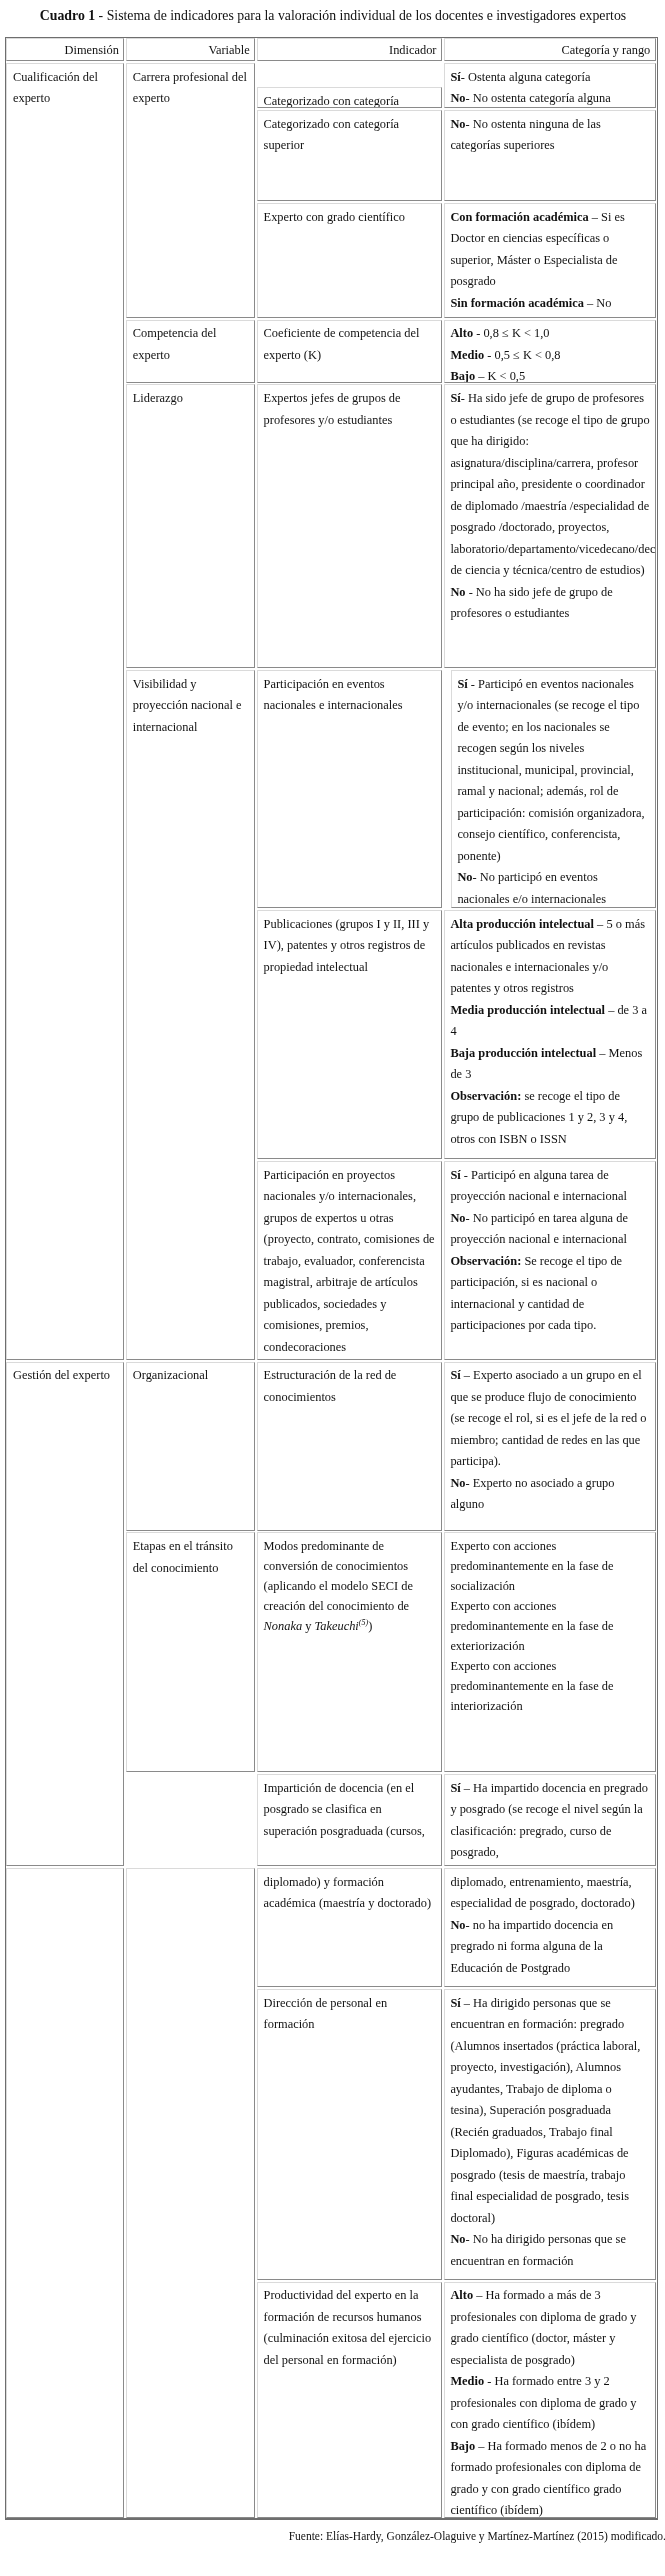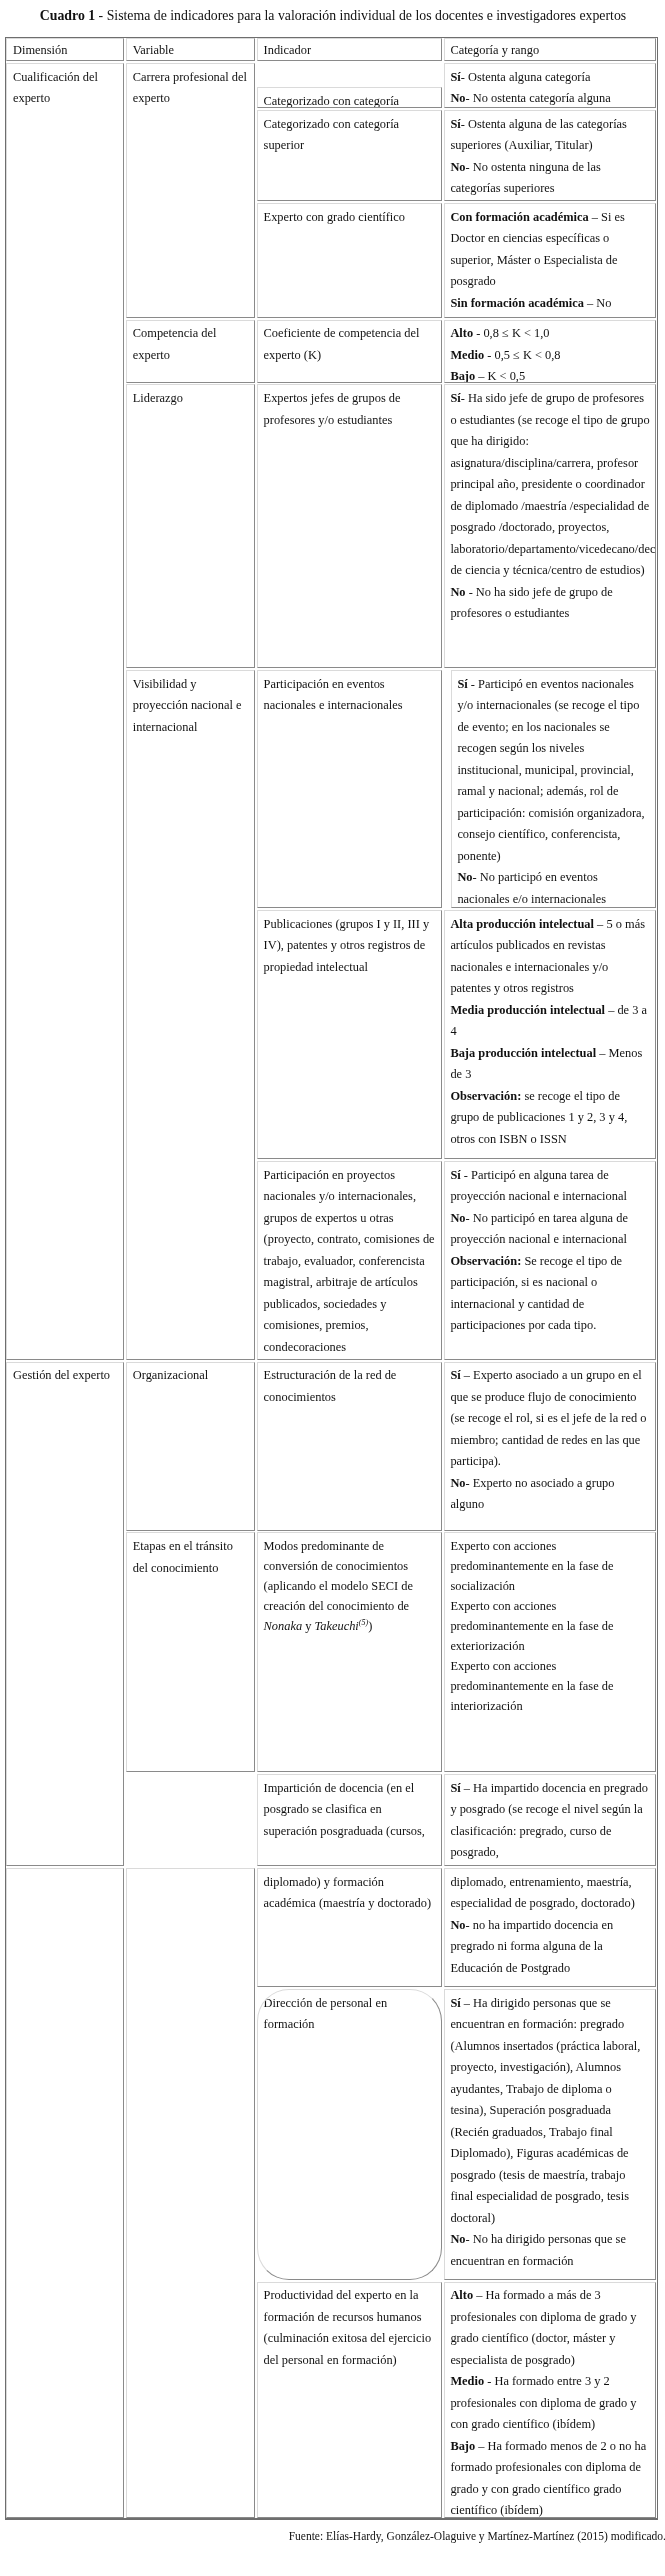--- a/index.html
+++ b/index.html
@@ -40,21 +40,21 @@
   .cell {
     border: 0.9px solid;
     border-color: #dadada #8a8a8a #8a8a8a #dadada;
     padding: 2.8px 4.6px 0 5.5px;
     font-size: 12.4px;
     line-height: 21.5px;
     overflow: hidden;
     background: #ffffff;
   }
   .cell.th {
-    text-align: left;
+    text-align: right;
     padding-top: 0.9px;
   }
   .cell.tight { line-height: 20px; }
   .para { margin: 0; }
   sup {
     font-size: 0.65em;
     vertical-align: super;
     line-height: 0;
   }
   .footer {
@@ -143,32 +143,31 @@
         </div>
         <div class="cell tight" style="grid-area: 11 / 3;">
           <div class="para"><span>Modos predominante de conversión de conocimientos (aplicando el modelo SECI de creación del conocimiento de </span><span style="font-style: italic;">Nonaka</span><span> y </span><span style="font-style: italic;">Takeuchi</span><sup style="font-style: italic;">(5)</sup><span>)</span></div>
         </div>
         <div class="cell" style="grid-area: 12 / 3;">
           <div class="para"><span>Impartición de  docencia (en el posgrado se clasifica en superación posgraduada (cursos,</span></div>
         </div>
         <div class="cell" style="grid-area: 13 / 3;">
           <div class="para"><span>diplomado) y formación académica (maestría y doctorado)</span></div>
         </div>
-        <div class="cell" style="grid-area: 14 / 3; border-radius: 32px;">
+        <div class="cell" style="grid-area: 14 / 3;">
           <div class="para"><span>Dirección de personal en formación</span></div>
         </div>
         <div class="cell" style="grid-area: 15 / 3;">
           <div class="para"><span>Productividad del experto en la formación de recursos humanos (culminación exitosa del ejercicio del personal en formación)</span></div>
         </div>
         <div class="cell" style="grid-area: 2 / 4;">
           <div class="para"><span style="font-weight: bold;">Sí</span><span>- Ostenta alguna categoría</span></div>
           <div class="para"><span style="font-weight: bold;">No</span><span>- No ostenta categoría alguna</span></div>
         </div>
         <div class="cell" style="grid-area: 3 / 4;">
-          <div class="para"><span style="font-weight: bold;">Sí</span><span>-  Ostenta alguna de las categorías superiores (Auxiliar, Titular)</span></div>
           <div class="para"><span style="font-weight: bold;">No</span><span>- No ostenta ninguna de las categorías superiores</span></div>
         </div>
         <div class="cell" style="grid-area: 4 / 4;">
           <div class="para"><span style="font-weight: bold;">Con formación académica</span><span> – Si es Doctor en ciencias específicas o superior, Máster o Especialista de posgrado</span></div>
           <div class="para"><span style="font-weight: bold;">Sin formación académica</span><span> – No</span></div>
         </div>
         <div class="cell" style="grid-area: 5 / 4;">
           <div class="para"><span style="font-weight: bold;">Alto</span><span> - 0,8 ≤ K &lt; 1,0</span></div>
           <div class="para"><span style="font-weight: bold;">Medio</span><span> - 0,5 ≤ K &lt; 0,8</span></div>
           <div class="para"><span style="font-weight: bold;">Bajo</span><span> – K &lt; 0,5</span></div>

